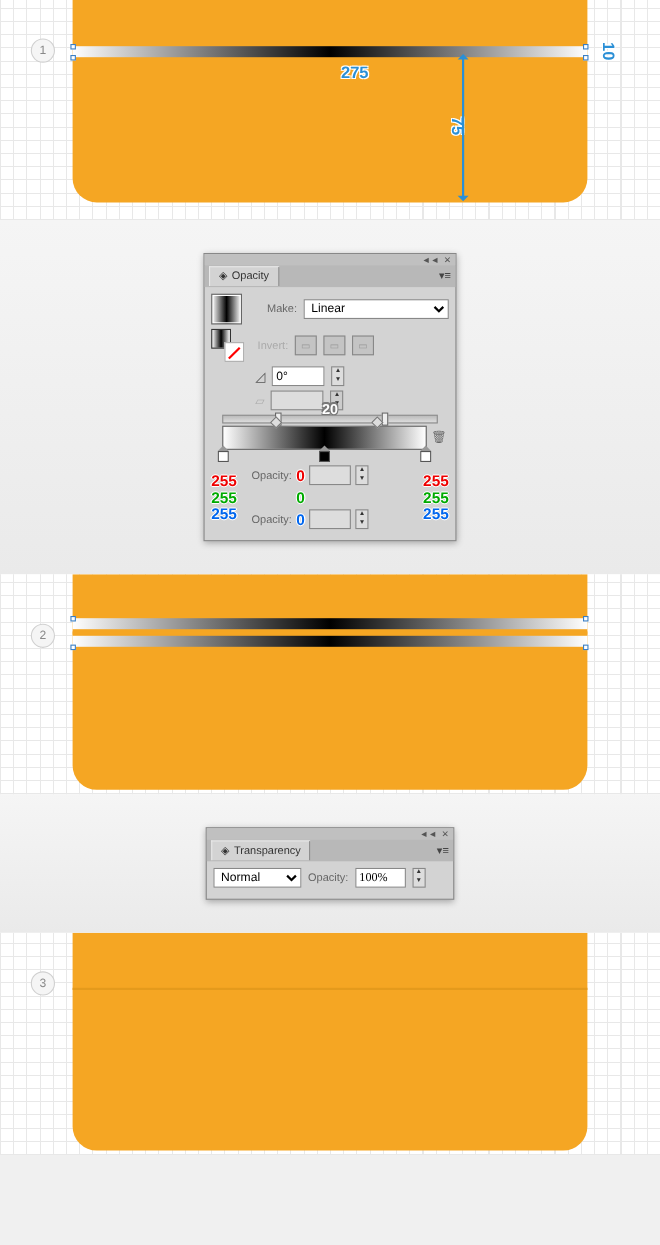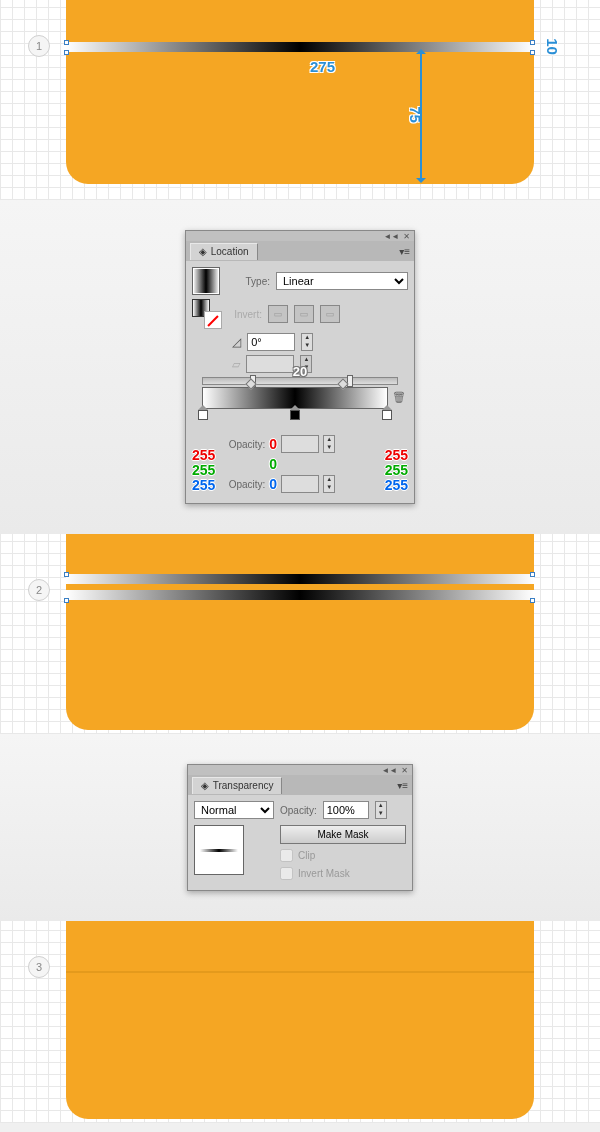--- a/index.html
+++ b/index.html
@@ -252,30 +252,30 @@
 
 <div class="panel-section">
   <div class="panel" style="width:230px">
     <div class="panel-handle">
       <span class="ico">◄◄</span>
       <span class="ico">✕</span>
     </div>
     <div class="panel-tabs">
       <div class="panel-tab">
         <span>◈</span>
-        <span>Location</span>
+        <span>Opacity</span>
       </div>
       <span class="panel-menu">▾≡</span>
     </div>
     <div class="panel-body">
 
       <div class="row">
         <div class="swatch"></div>
         <span style="width:4px"></span>
-        <span class="lbl" style="width:34px">Type:</span>
+        <span class="lbl" style="width:34px">Make:</span>
         <select class="ai" style="flex:1">
           <option>Linear</option>
         </select>
       </div>
 
       <div class="row">
         <div class="fill-stroke">
           <div class="fill"></div>
           <div class="none"></div>
         </div>
@@ -322,21 +322,21 @@
               <div class="box" style="background:#000"></div>
           </div>
           <div class="stop" style="right:-5px">
             <div class="tri"></div>
               <div class="box" style="background:#fff"></div>
           </div>
         </div>
         <span class="trash" style="position:absolute;right:2px;top:4px">🗑</span>
       </div>
 
-      <div class="row" style="margin-top:26px;align-items:flex-end">
+      <div class="row" style="margin-top:14px;align-items:center">
         <div class="rgb-col red">
           <div>255</div>
           <div>255</div>
           <div>255</div>
         </div>
         <div class="rgb-mid">
           <div class="r">
             <span class="lbl" style="width:44px">Opacity:</span>
             <span class="v r1">0</span>
             <input class="ai" style="width: 38px; background: rgb(221, 221, 221);" disabled="">
@@ -394,41 +394,25 @@
         <span>Transparency</span>
       </div>
       <span class="panel-menu">▾≡</span>
     </div>
     <div class="panel-body">
       <div class="row">
         <select class="ai" style="width:80px">
           <option>Normal</option>
         </select>
         <span class="lbl">Opacity:</span>
-        <input class="ai" style="width: 46px;" value="100%">
+        <input class="ai" style="width: 46px; font-family: Liberation Serif, serif;" value="100%">
         <div class="stepper">
             <div>▲</div>
             <div>▼</div>
           </div>
-      </div>
-      <div class="row" style="align-items:flex-start;margin-top:6px">
-        <div class="thumb-box">
-          <div class="mark"></div>
-        </div>
-        <div style="display:flex;flex-direction:column;gap:5px;flex:1;padding-left:30px">
-          <button class="btn">Make Mask</button>
-          <label class="chk">
-            <input type="checkbox" disabled="" style="">
-            <span>Clip</span>
-          </label>
-          <label class="chk">
-            <input type="checkbox" disabled="" style="">
-            <span>Invert Mask</span>
-          </label>
-        </div>
       </div>
     </div>
   </div>
 </div>
 
 <div class="canvas-section" id="canvas3">
   <div class="step-badge" style="top:35px">3</div>
   <div class="shape" id="shape3"></div>
   <div class="line3"></div>
 </div>

